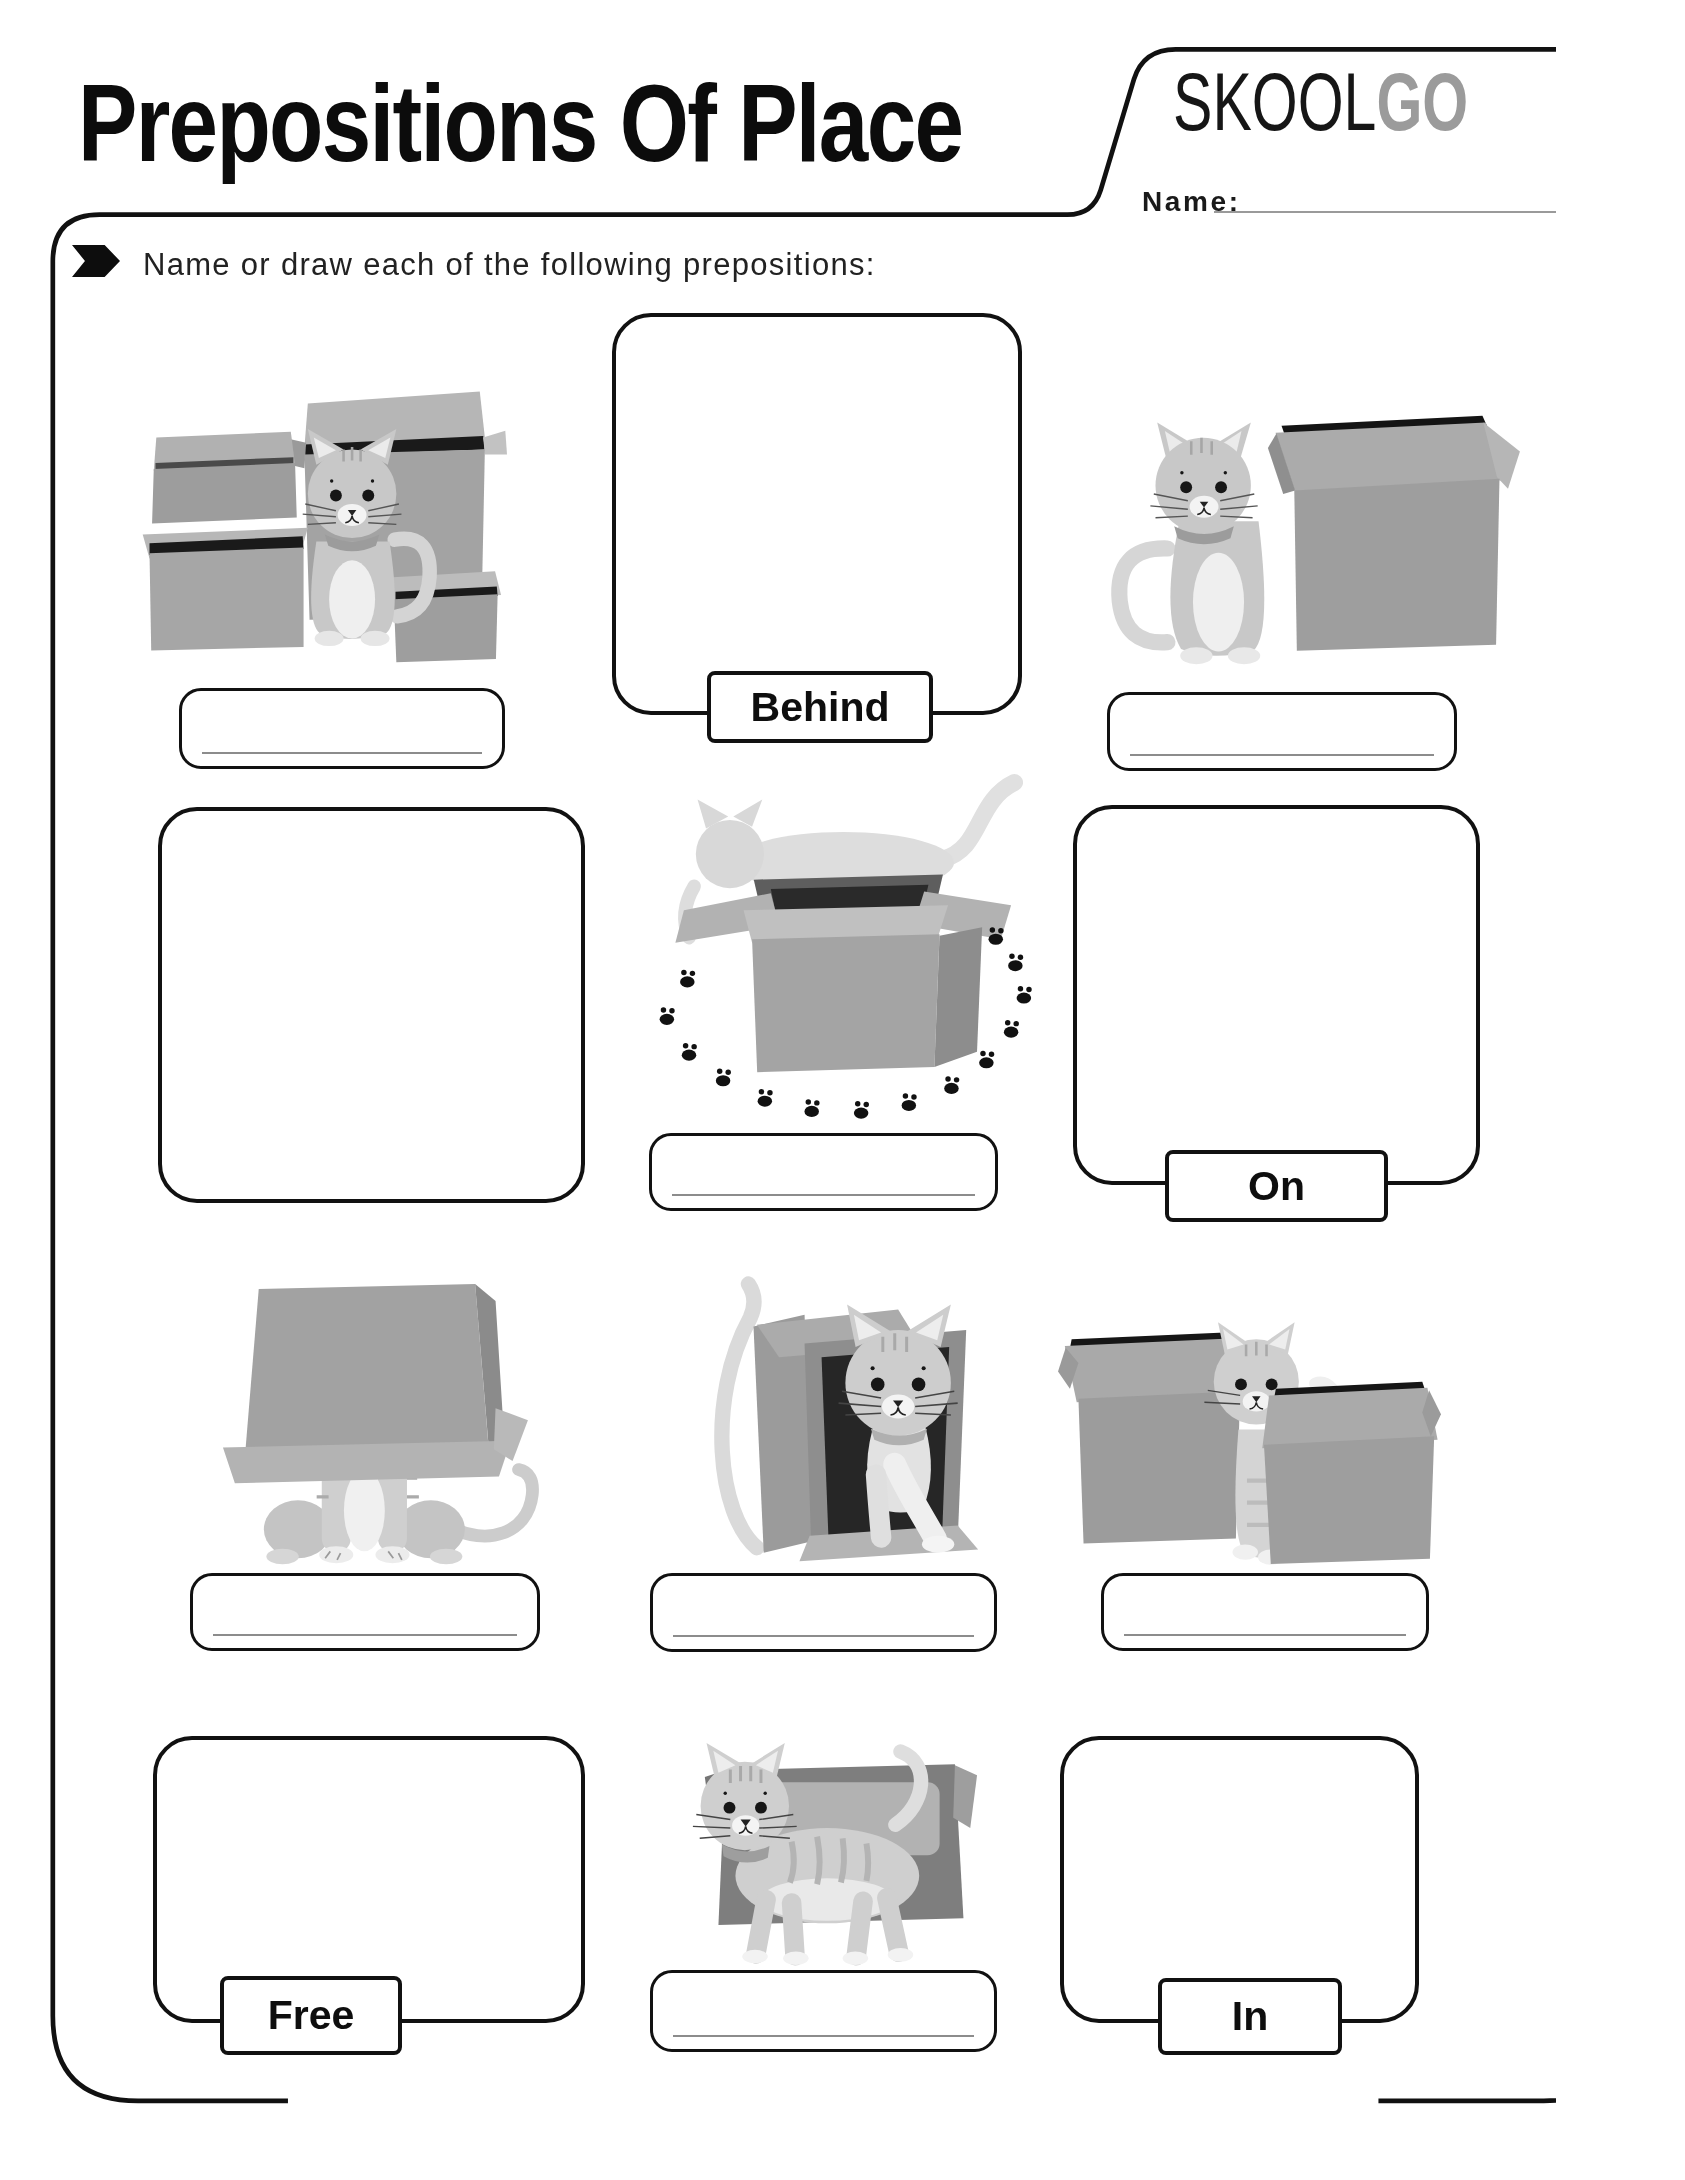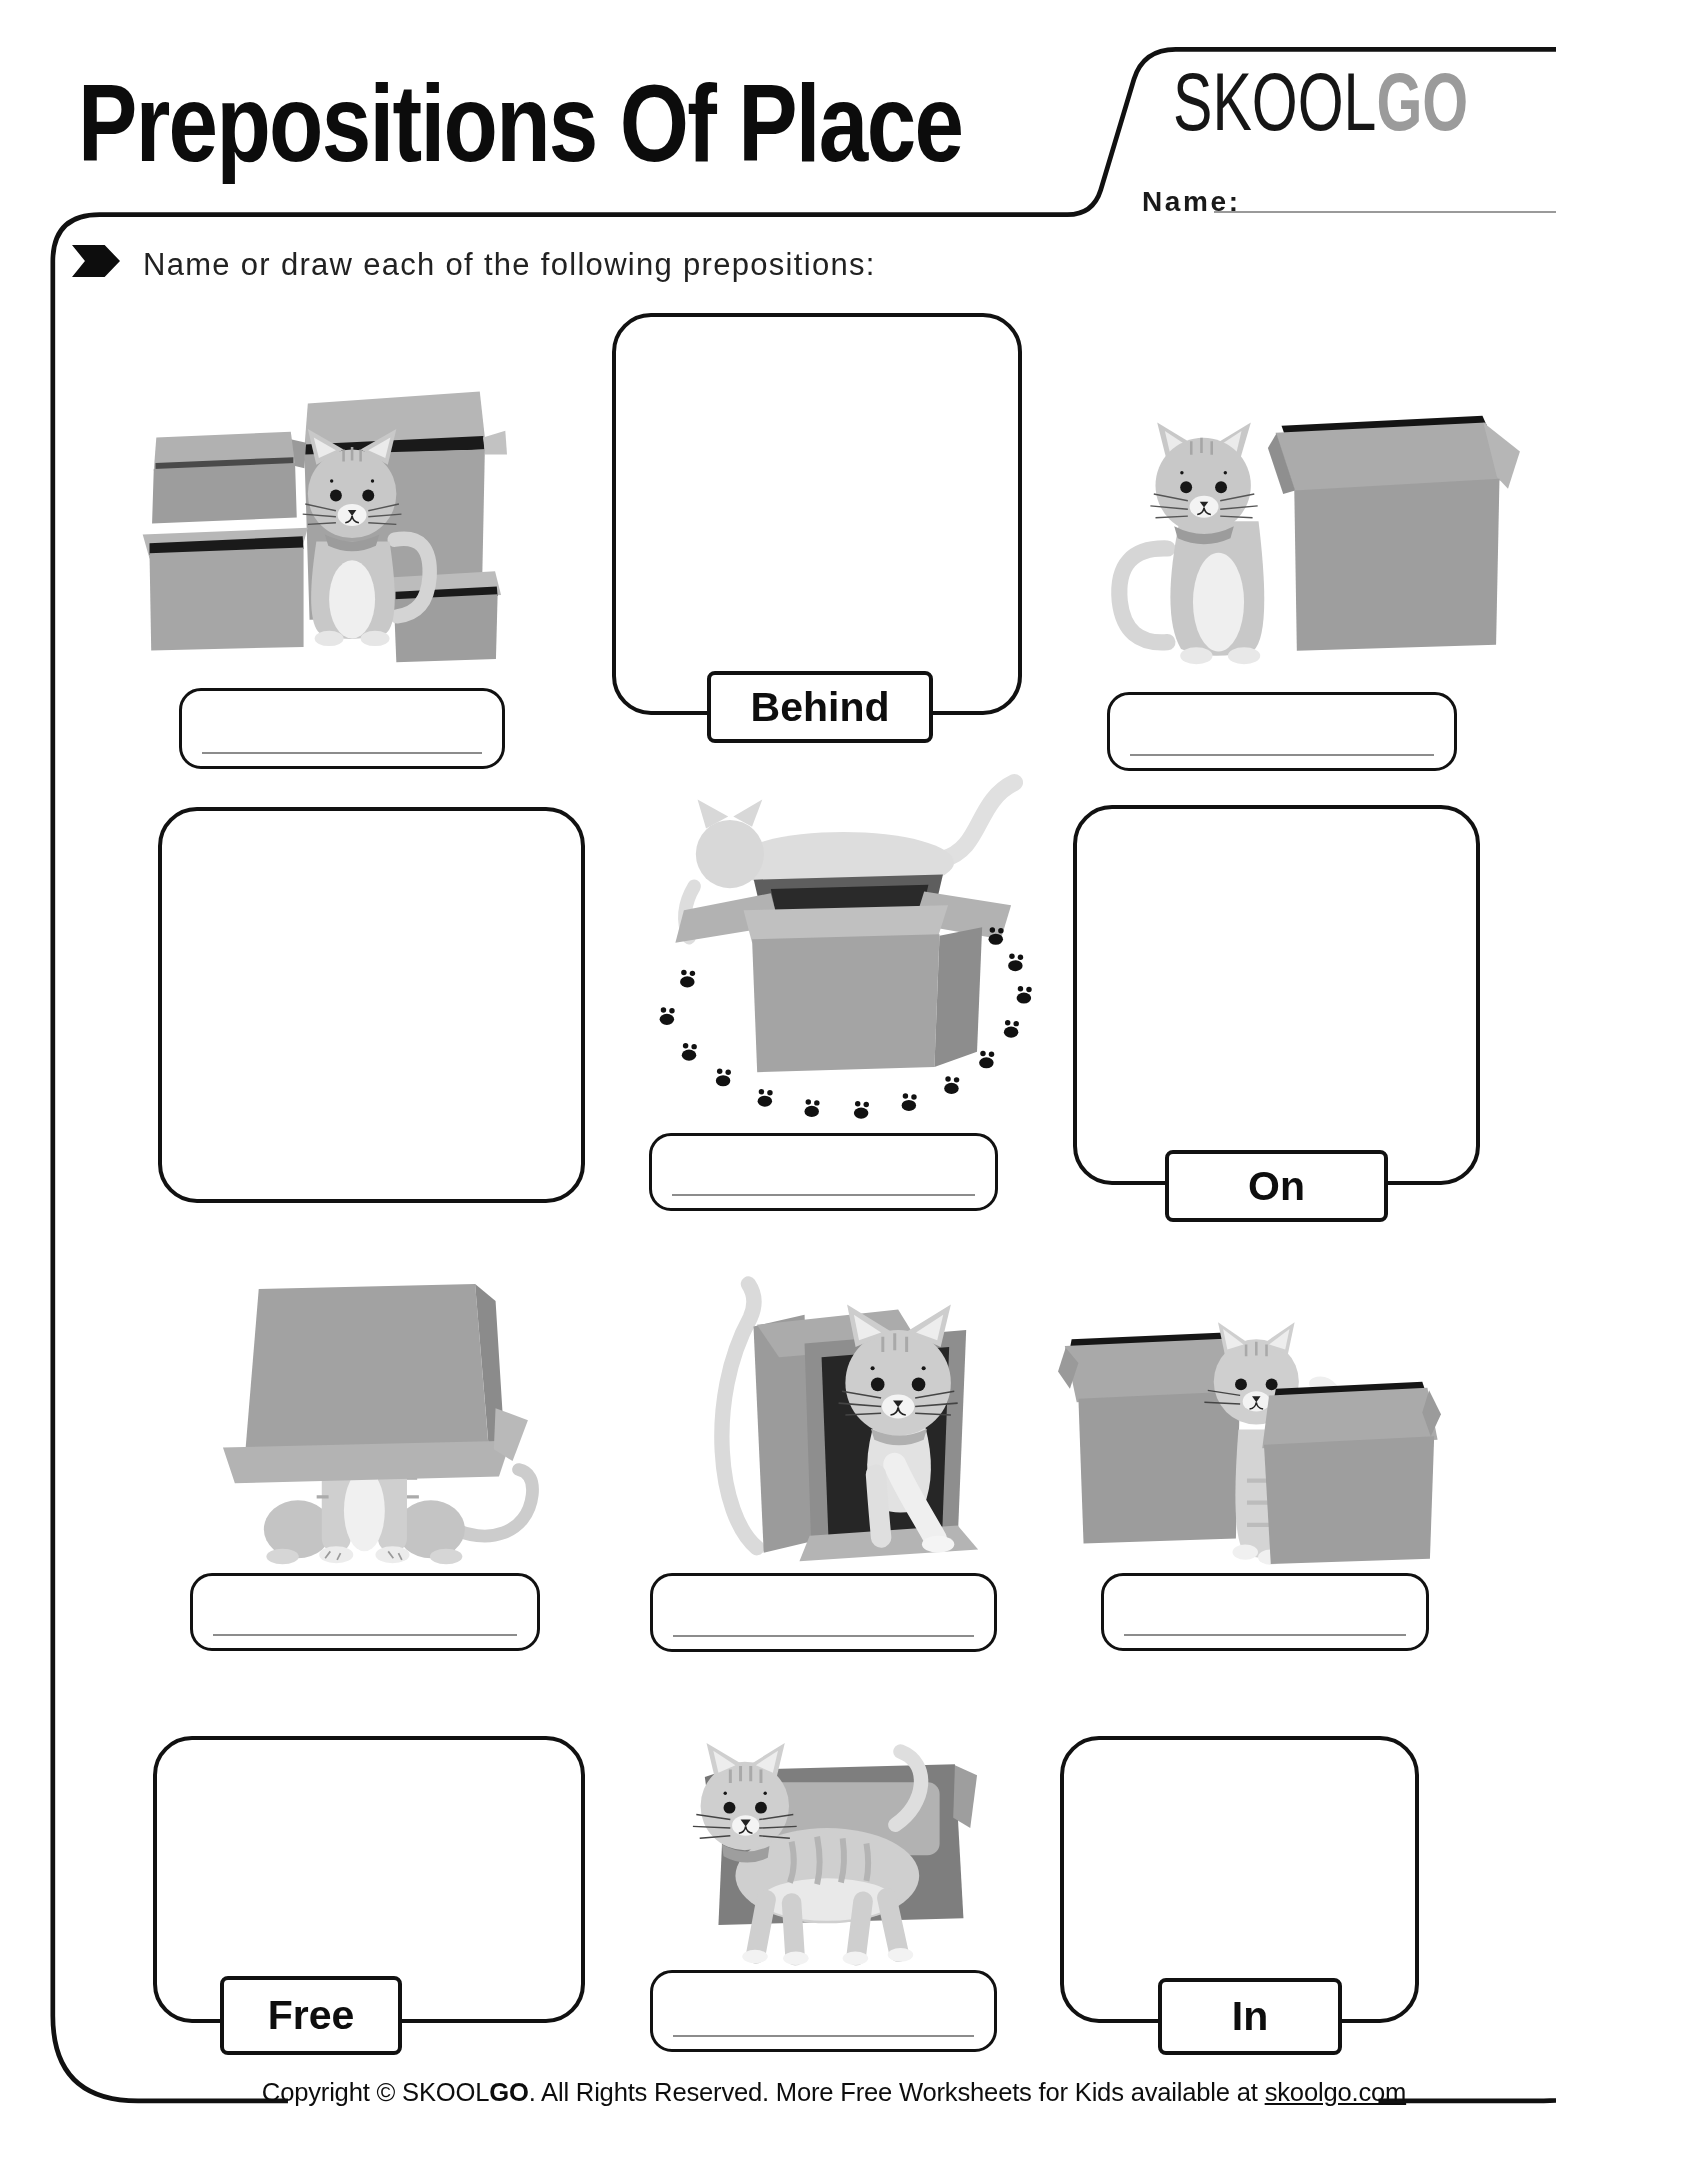--- a/index.html
+++ b/index.html
@@ -348,18 +348,15 @@
   </svg>
   <div class="abs ansbox" style="left:650px;top:1970px;width:341px;height:76px;">
     <span class="ansline"></span>
   </div>
 
   <div class="abs drawbox" style="left:1060px;top:1736px;width:351px;height:279px;"></div>
   <div class="abs pill" style="left:1158px;top:1978px;width:176px;height:69px;">
     <span>In</span>
   </div>
 
-  <div class="abs footer">
-    <span>Copyright © SKOOL</span><span class="b">GO</span><span>. All Rights Reserved. More Free Worksheets for Kids available at </span><span class="lk">skoolgo.com</span>
-  </div>
 
 </div>
 
 
 </body></html>

